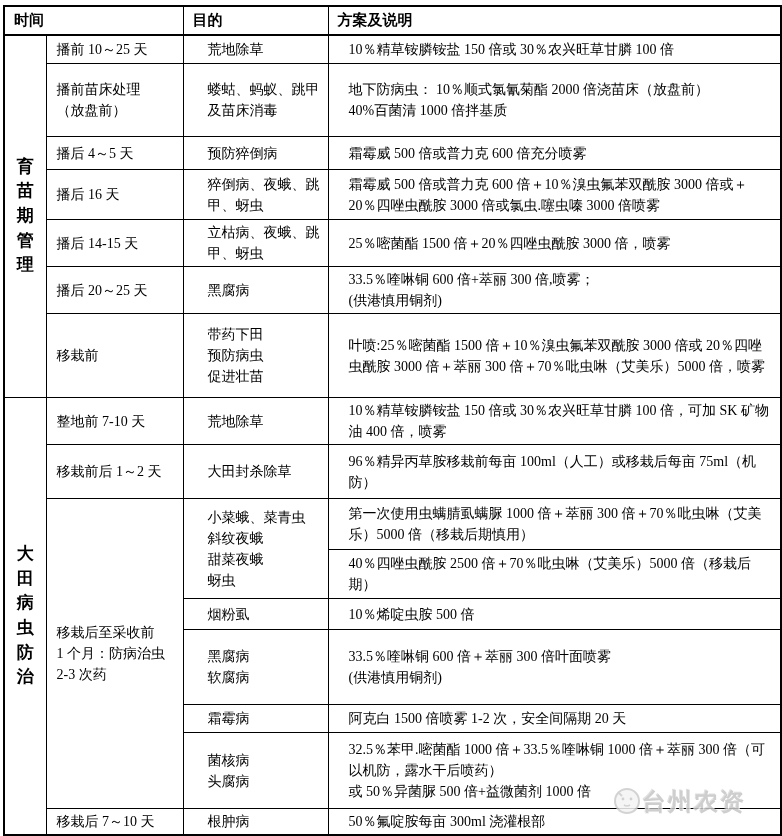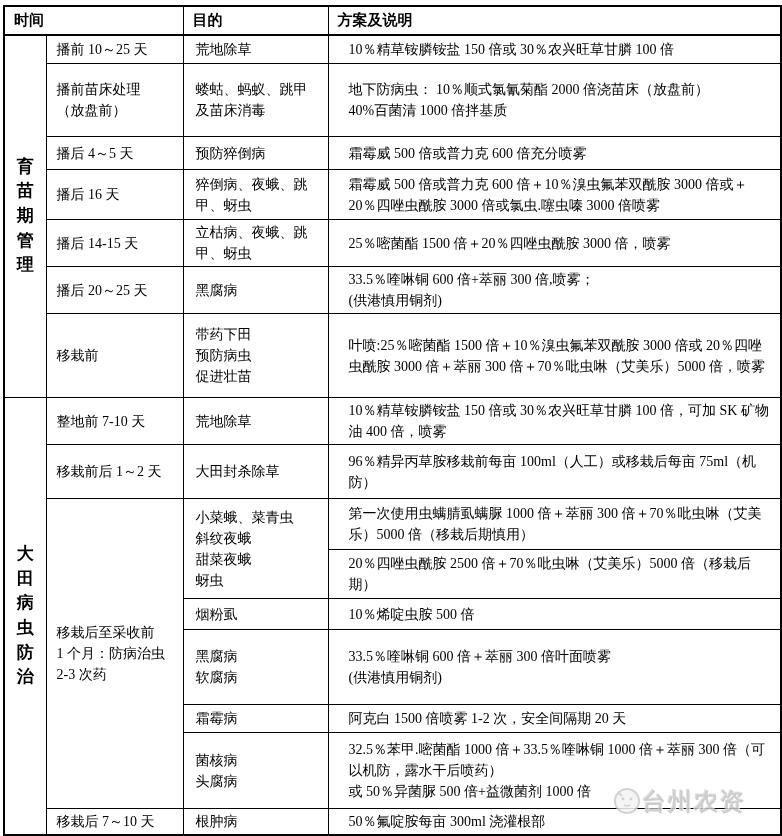--- a/index.html
+++ b/index.html
@@ -47,21 +47,21 @@
     text-align: center;
     padding: 0;
   }
   td.group .vtext {
     width: 1.05em;
     margin: 0 auto;
     word-break: break-all;
     line-height: 1.45;
   }
   td.time { padding-left: 10px; }
-  td.purpose { padding-left: 12px; }
+  td.purpose { padding-left: 24px; }
   td.plan { padding-left: 20px; }
   .watermark {
     position: absolute;
     left: 612px; top: 785px;
     display: flex;
     align-items: center;
     pointer-events: none;
     opacity: 0.85;
   }
   .watermark .wm-text {
@@ -151,21 +151,21 @@
       <td class="time" rowspan="6">移栽后至采收前
 1 个月：防病治虫
 2-3 次药</td>
       <td class="purpose" rowspan="2">小菜蛾、菜青虫
 斜纹夜蛾
 甜菜夜蛾
 蚜虫</td>
       <td class="plan">第一次使用虫螨腈虱螨脲 1000 倍＋萃丽 300 倍＋70％吡虫啉（艾美乐）5000 倍（移栽后期慎用）</td>
     </tr>
     <tr style="height:49px">
-      <td class="plan">20％四唑虫酰胺 2500 倍＋70％吡虫啉（艾美乐）5000 倍（移栽后期）</td>
+      <td class="plan">40％四唑虫酰胺 2500 倍＋70％吡虫啉（艾美乐）5000 倍（移栽后期）</td>
     </tr>
     <tr style="height:31px">
       <td class="purpose">烟粉虱</td>
       <td class="plan">10％烯啶虫胺 500 倍</td>
     </tr>
     <tr style="height:75px">
       <td class="purpose">黑腐病
 软腐病</td>
       <td class="plan">33.5％喹啉铜 600 倍＋萃丽 300 倍叶面喷雾
 (供港慎用铜剂)</td>

